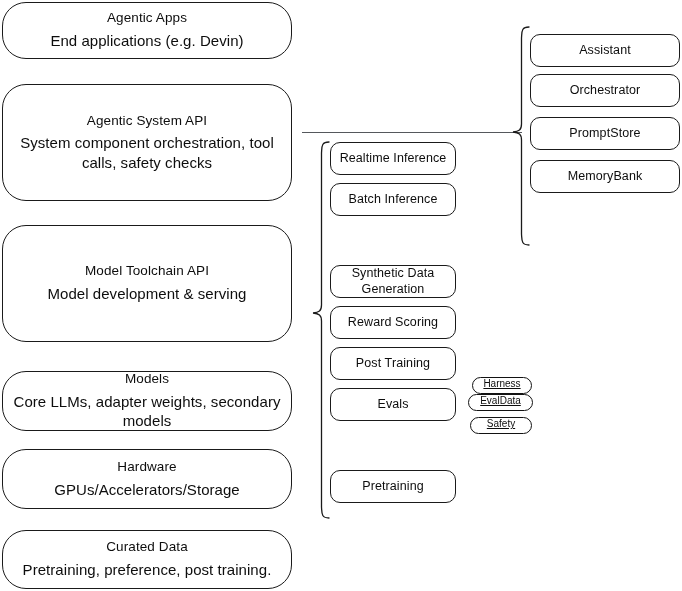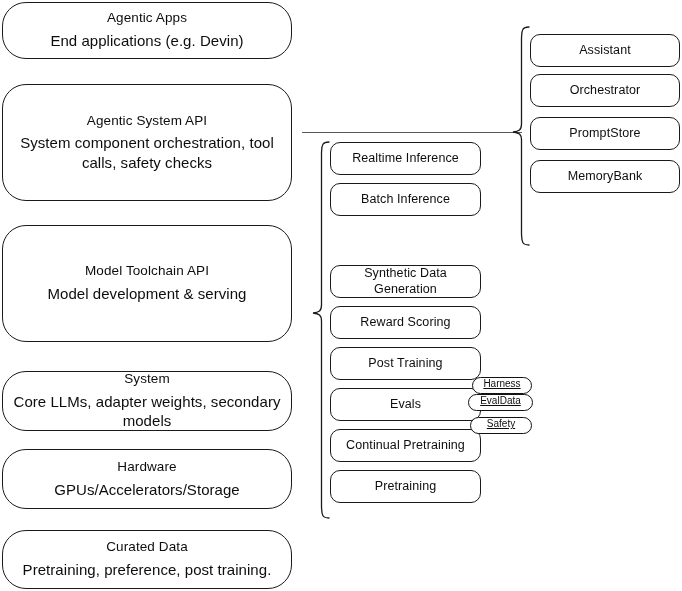--- a/index.html
+++ b/index.html
@@ -49,21 +49,21 @@
   
   .cap-box {
     height: 33px;
     border-radius: 10px;
     border-width: 1.4px;
   }
   .cap-box .title {
     font-size: 12.5px;
     margin: 0;
   }
-  .mid-box { left: 330px; width: 151px; }
+  .mid-box { left: 330px; width: 126px; }
   .right-box { left: 530px; width: 150px; }
 
   
   .pill {
     position: absolute;
     box-sizing: border-box;
     border: 1.4px solid #121212;
     border-radius: 9px;
     background: #ffffff;
     display: flex;
@@ -110,21 +110,21 @@
     <div class="title">Agentic System API</div>
     <div class="subtitle">System component orchestration, tool calls, safety checks</div>
   </div>
 
   <div class="box layer-box" style="top:225px; height:117px;">
     <div class="title">Model Toolchain API</div>
     <div class="subtitle">Model development &amp; serving</div>
   </div>
 
   <div class="box layer-box" style="top:371px; height:60px;">
-    <div class="title">System</div>
+    <div class="title">Models</div>
     <div class="subtitle">Core LLMs, adapter weights, secondary models</div>
   </div>
 
   <div class="box layer-box" style="top:449px; height:60px;">
     <div class="title">Hardware</div>
     <div class="subtitle">GPUs/Accelerators/Storage</div>
   </div>
 
   <div class="box layer-box" style="top:530px; height:59px;">
     <div class="title">Curated Data</div>
@@ -163,23 +163,20 @@
   </div>
   <div class="box cap-box mid-box" style="top:306px;">
     <div class="title">Reward Scoring</div>
   </div>
   <div class="box cap-box mid-box" style="top:347px;">
     <div class="title">Post Training</div>
   </div>
   <div class="box cap-box mid-box" style="top:388px;">
     <div class="title">Evals</div>
   </div>
-  <div class="box cap-box mid-box" style="top:429px;">
-    <div class="title">Continual Pretraining</div>
-  </div>
   <div class="box cap-box mid-box" style="top:470px;">
     <div class="title">Pretraining</div>
   </div>
 
   <div class="pill" style="left:472px; top:377px; width:60px;">
     <span>Harness</span>
   </div>
   <div class="pill" style="left:468px; top:394px; width:65px;">
     <span>EvalData</span>
   </div>

